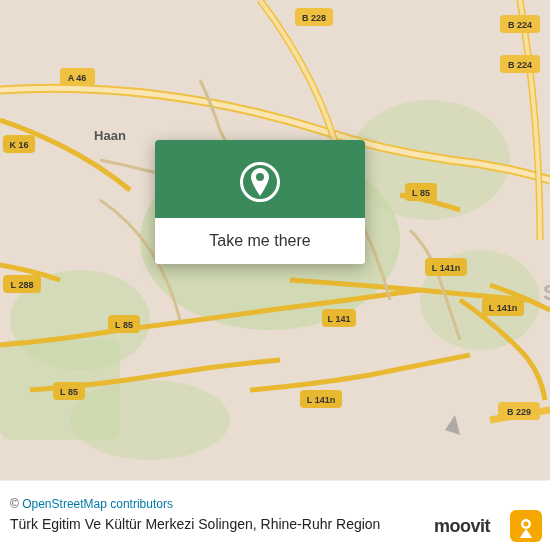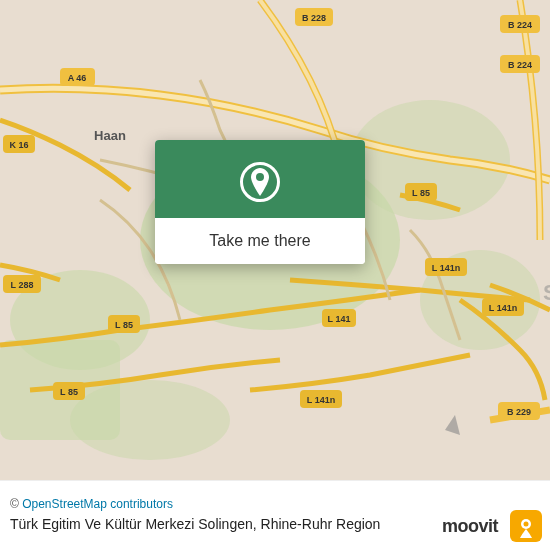--- a/index.html
+++ b/index.html
@@ -103,21 +103,21 @@
       line-height: 1.3;
     }
 
     
     #moovit-logo {
       position: absolute;
       bottom: 8px;
       right: 8px;
       display: flex;
       align-items: center;
-      gap: 12px;
+      gap: 20px;
     }
 
     #moovit-text {
       font-size: 18px;
       font-weight: 700;
       color: #333;
       letter-spacing: -0.5px;
     }
 
     #moovit-icon {

